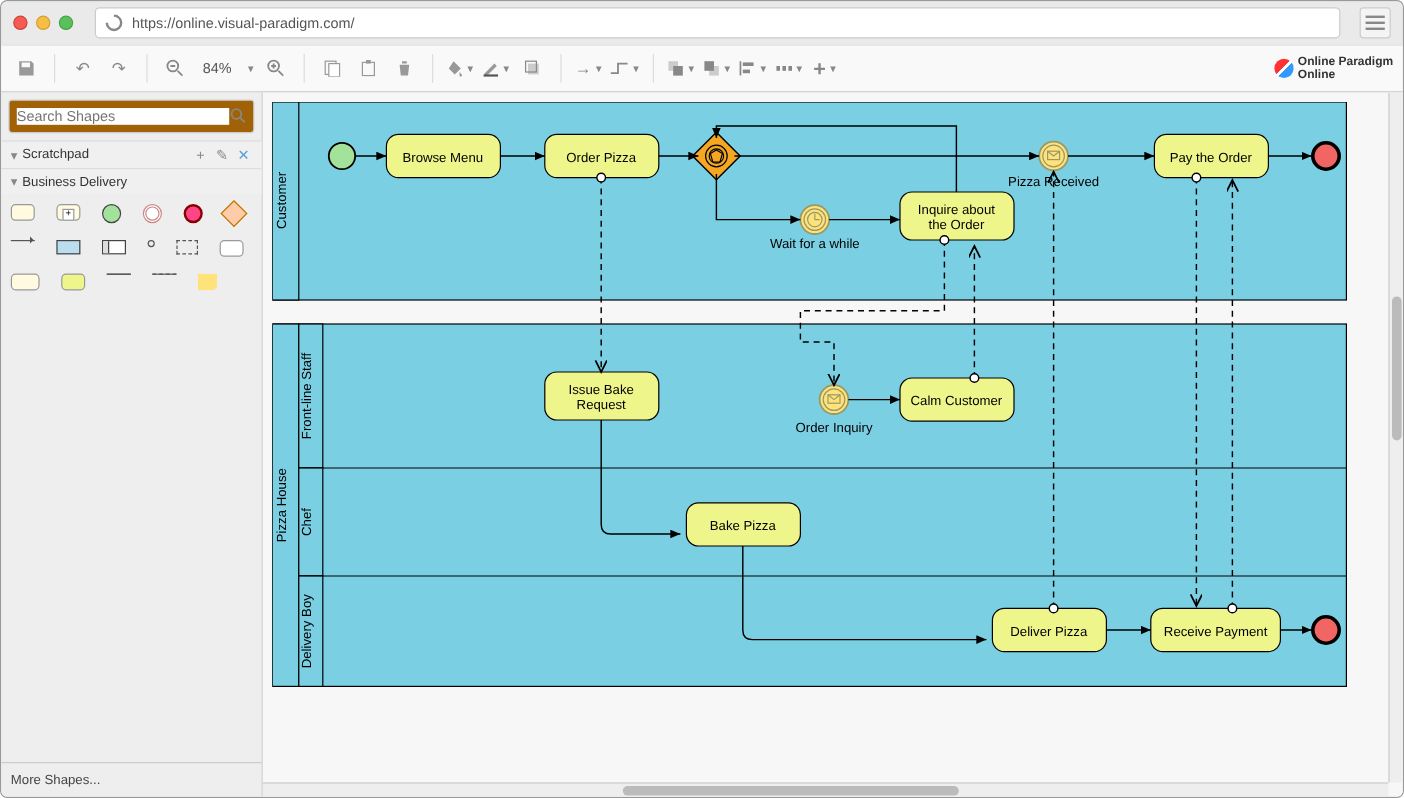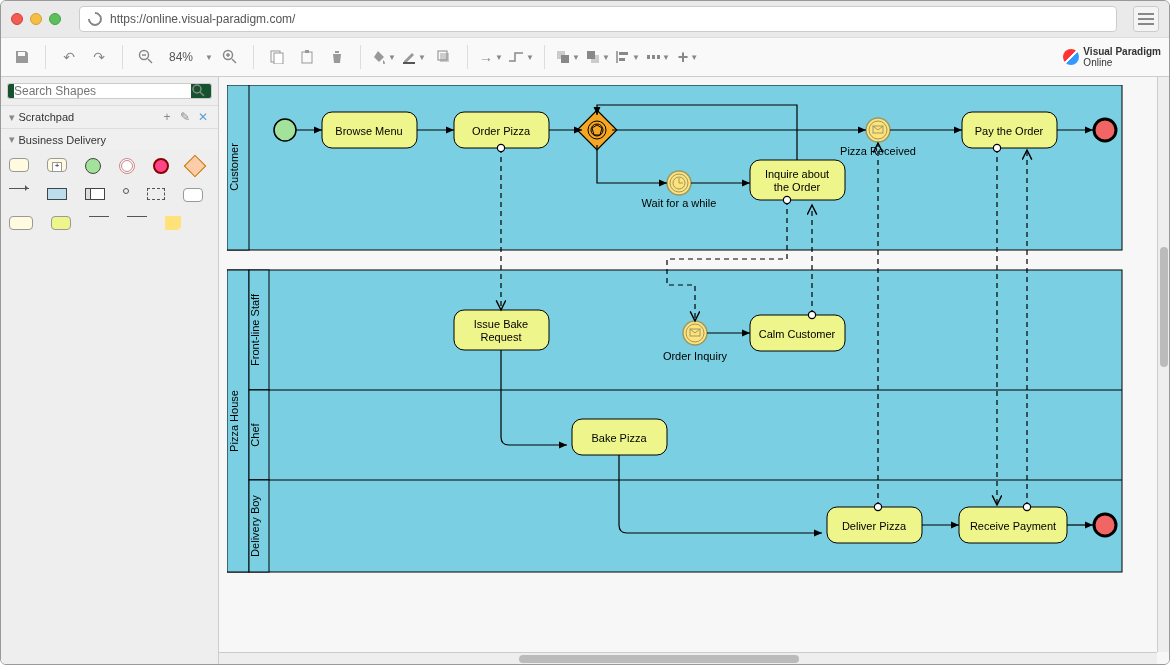--- a/index.html
+++ b/index.html
@@ -18,21 +18,21 @@
   .app { flex: 1; display: flex; flex-direction: column; background: #eee; }
   .toolbar { height: 40px; background: #f9f9f9; border-top: 1px solid #ddd; border-bottom: 1px solid #ccc; display: flex; align-items: center; padding: 0 8px; gap: 4px; }
   .tb-btn { width: 26px; height: 26px; display: inline-flex; align-items: center; justify-content: center; color: #888; font-size: 14px; border-radius: 3px; }
   .tb-sep { width: 1px; height: 24px; background: #ddd; margin: 0 6px; }
   .zoom-group { display: flex; align-items: center; gap: 4px; }
   .zoom-label { color: #555; padding: 0 6px; }
   .vp-logo { margin-left: auto; display: flex; align-items: center; gap: 4px; font-size: 10px; color: #333; font-weight: bold; }
   .vp-logo-icon { width: 16px; height: 16px; background: linear-gradient(135deg, #f33 0%, #f33 45%, #fff 45%, #fff 55%, #39f 55%); border-radius: 50%; }
   .workspace { flex: 1; display: flex; overflow: hidden; }
   .sidebar { width: 218px; background: #eee; border-right: 1px solid #ccc; display: flex; flex-direction: column; }
-  .search-box { margin: 6px; height: 16px; background: #14532d; border: 1px solid #ccc; border-radius: 3px; display: flex; align-items: center; padding: 0 6px; }
+  .search-box { margin: 6px; height: 28px; background: #a16207; border: 1px solid #ccc; border-radius: 3px; display: flex; align-items: center; padding: 0 6px; }
   .search-box input { border: none; outline: none; flex: 1; font-size: 12px; color: #888; }
   .sb-section-hdr { display: flex; align-items: center; padding: 4px 8px; font-size: 11px; color: #333; border-top: 1px solid #ddd; background: #f0f0f0; }
   .sb-section-hdr .spacer { flex: 1; }
   .sb-section-hdr .mini-icon { width: 14px; height: 14px; display: inline-flex; align-items: center; justify-content: center; color: #888; margin-left: 4px; font-size: 12px; }
   .scratchpad-body { margin: 6px; height: 40px; border: 2px dashed #ccc; border-radius: 4px; display: flex; align-items: center; justify-content: center; color: #aaa; font-size: 11px; }
   .palette { padding: 8px; display: flex; flex-wrap: wrap; gap: 14px 18px; }
   .pal-shape { width: 20px; height: 14px; }
   .pal-task { border: 1px solid #999; border-radius: 4px; background: #fffae0; }
   .pal-sub { border: 1px solid #999; border-radius: 4px; background: #fffae0; position: relative; }
   .pal-sub::after { content:'+'; position:absolute; bottom:-1px; left:50%; transform:translateX(-50%); font-size:8px; background:#fff; border:1px solid #999; width:8px; height:8px; line-height:6px; text-align:center;}
@@ -196,21 +196,21 @@
           <svg width="14" height="14" viewBox="0 0 14 14">
             <rect x="1" y="5" width="3" height="4" fill="#888"></rect>
             <rect x="6" y="5" width="3" height="4" fill="#888"></rect>
             <rect x="11" y="5" width="3" height="4" fill="#888"></rect>
           </svg>
           <span class="caret-down">▼</span>
         </span>
       <span class="tb-btn" style="font-size:18px;font-weight:bold;">+<span class="caret-down">▼</span></span>
       <div class="vp-logo">
         <span class="vp-logo-icon"></span>
-        <span><span>Visual Paradigm</span><br><span style="font-weight:normal">Online</span></span>
+        <span><span>Online Paradigm</span><br><span style="font-weight:bold">Online</span></span>
       </div>
     </div>
 
     <div class="workspace">
       <div class="sidebar">
         <div class="search-box">
           <input placeholder="Search Shapes" style="">
           <span>
             <svg width="14" height="14" viewBox="0 0 14 14">
                 <circle cx="6" cy="6" r="4" fill="none" stroke="#888" stroke-width="1.5"></circle>
@@ -242,20 +242,23 @@
           <span class="pal-shape pal-lane"></span>
           <span class="pal-circ-sm" style="display:inline-block"></span>
           <span class="pal-dashed-rect"></span>
           <span class="pal-shape pal-task" style="background:#fff;"></span>
           <span class="pal-shape pal-task" style="width:24px;background:#fffae0;position:relative;"></span>
           <span class="pal-shape pal-task" style="background:#eef58b;"></span>
           <span class="pal-line" style="border-top:1px solid #555;height:0;"></span>
           <span class="pal-line" style="border-top:1px dashed #555;height:0;"></span>
           <span class="pal-sticky"></span>
         </div>
+        <div class="sb-footer">
+          <span>More Shapes...</span>
+        </div>
       </div>
 
       <div class="canvas-wrap">
         <svg class="diagram" width="912" height="560">
           <defs>
             <marker id="arrow" markerWidth="8" markerHeight="8" refX="7" refY="3" orient="auto">
                 <path d="M0,0 L7,3 L0,6 Z" class="arrowhead"></path>
               </marker>
             <marker id="openArrow" markerWidth="10" markerHeight="10" refX="8" refY="4" orient="auto">
                 <path d="M0,0 L8,4 L0,8" fill="none" stroke="#000" stroke-width="1.2"></path>

